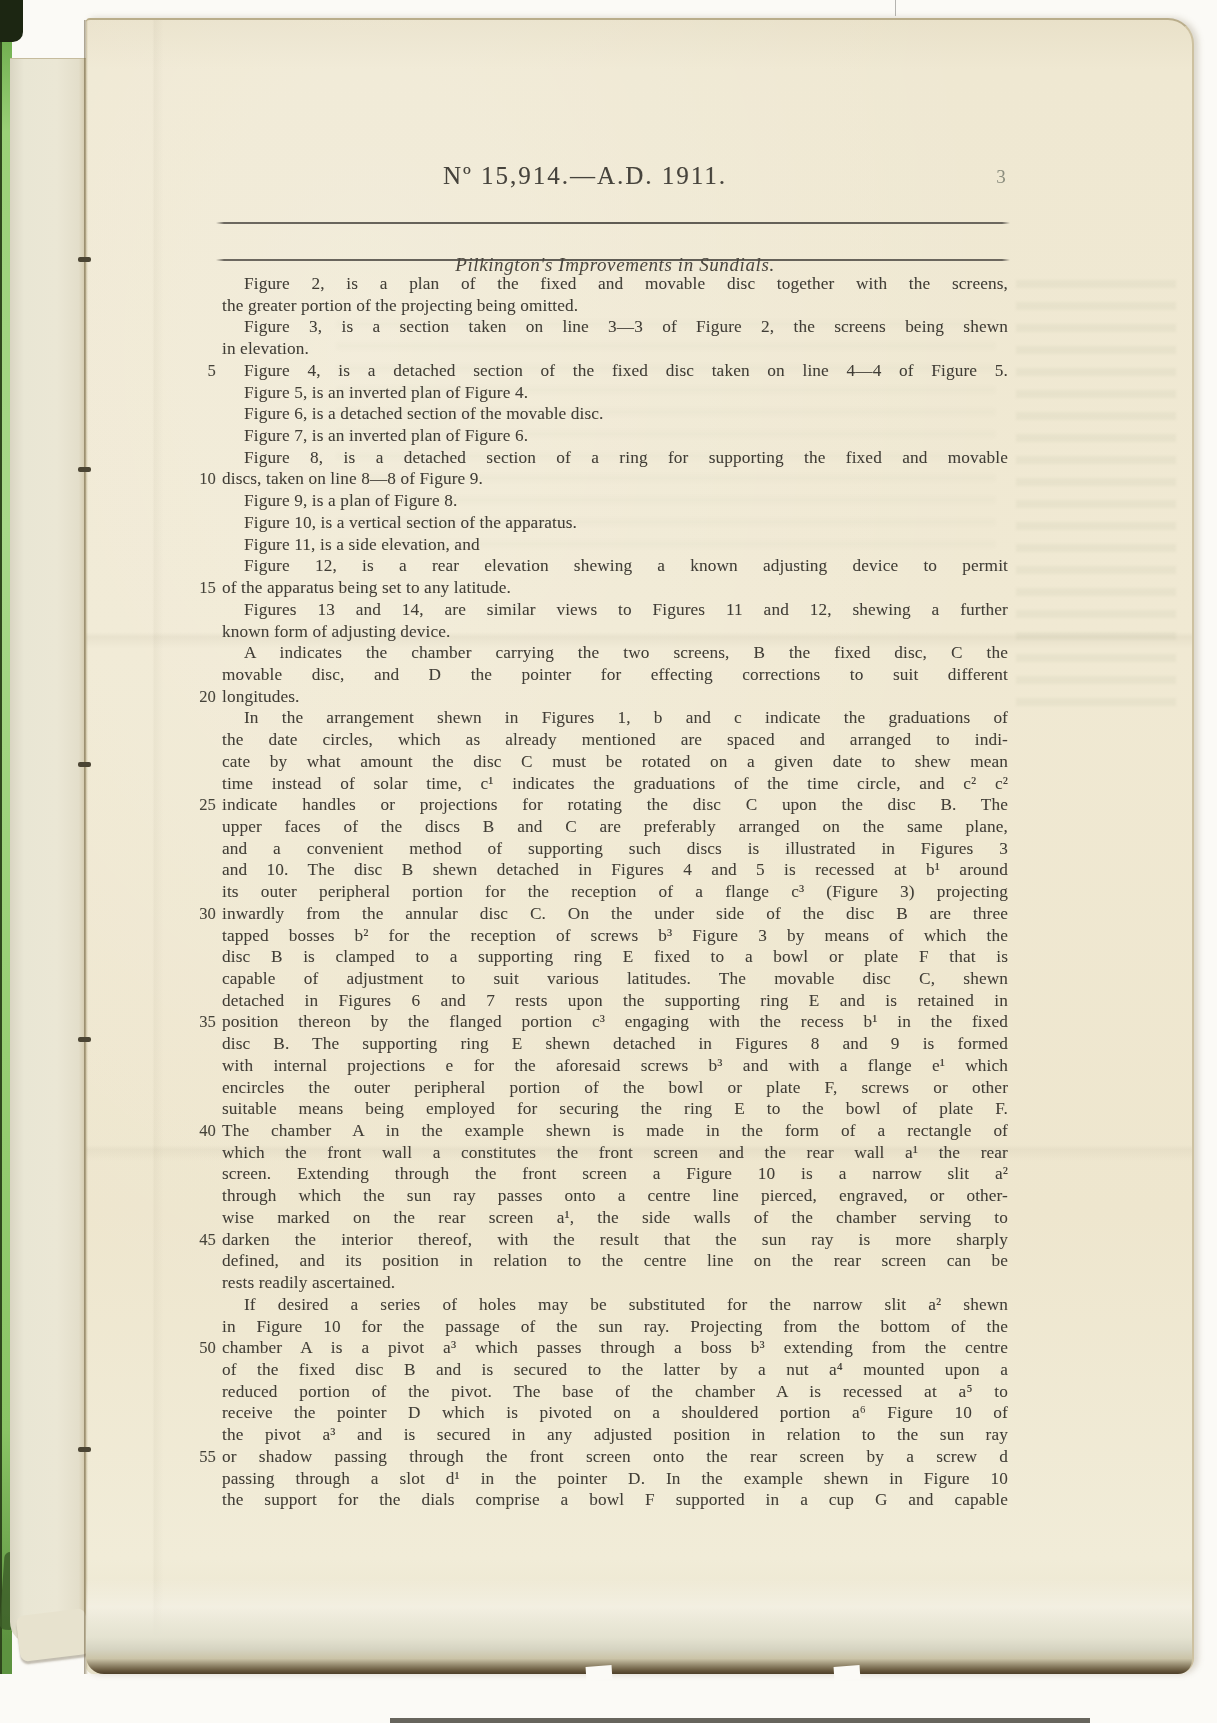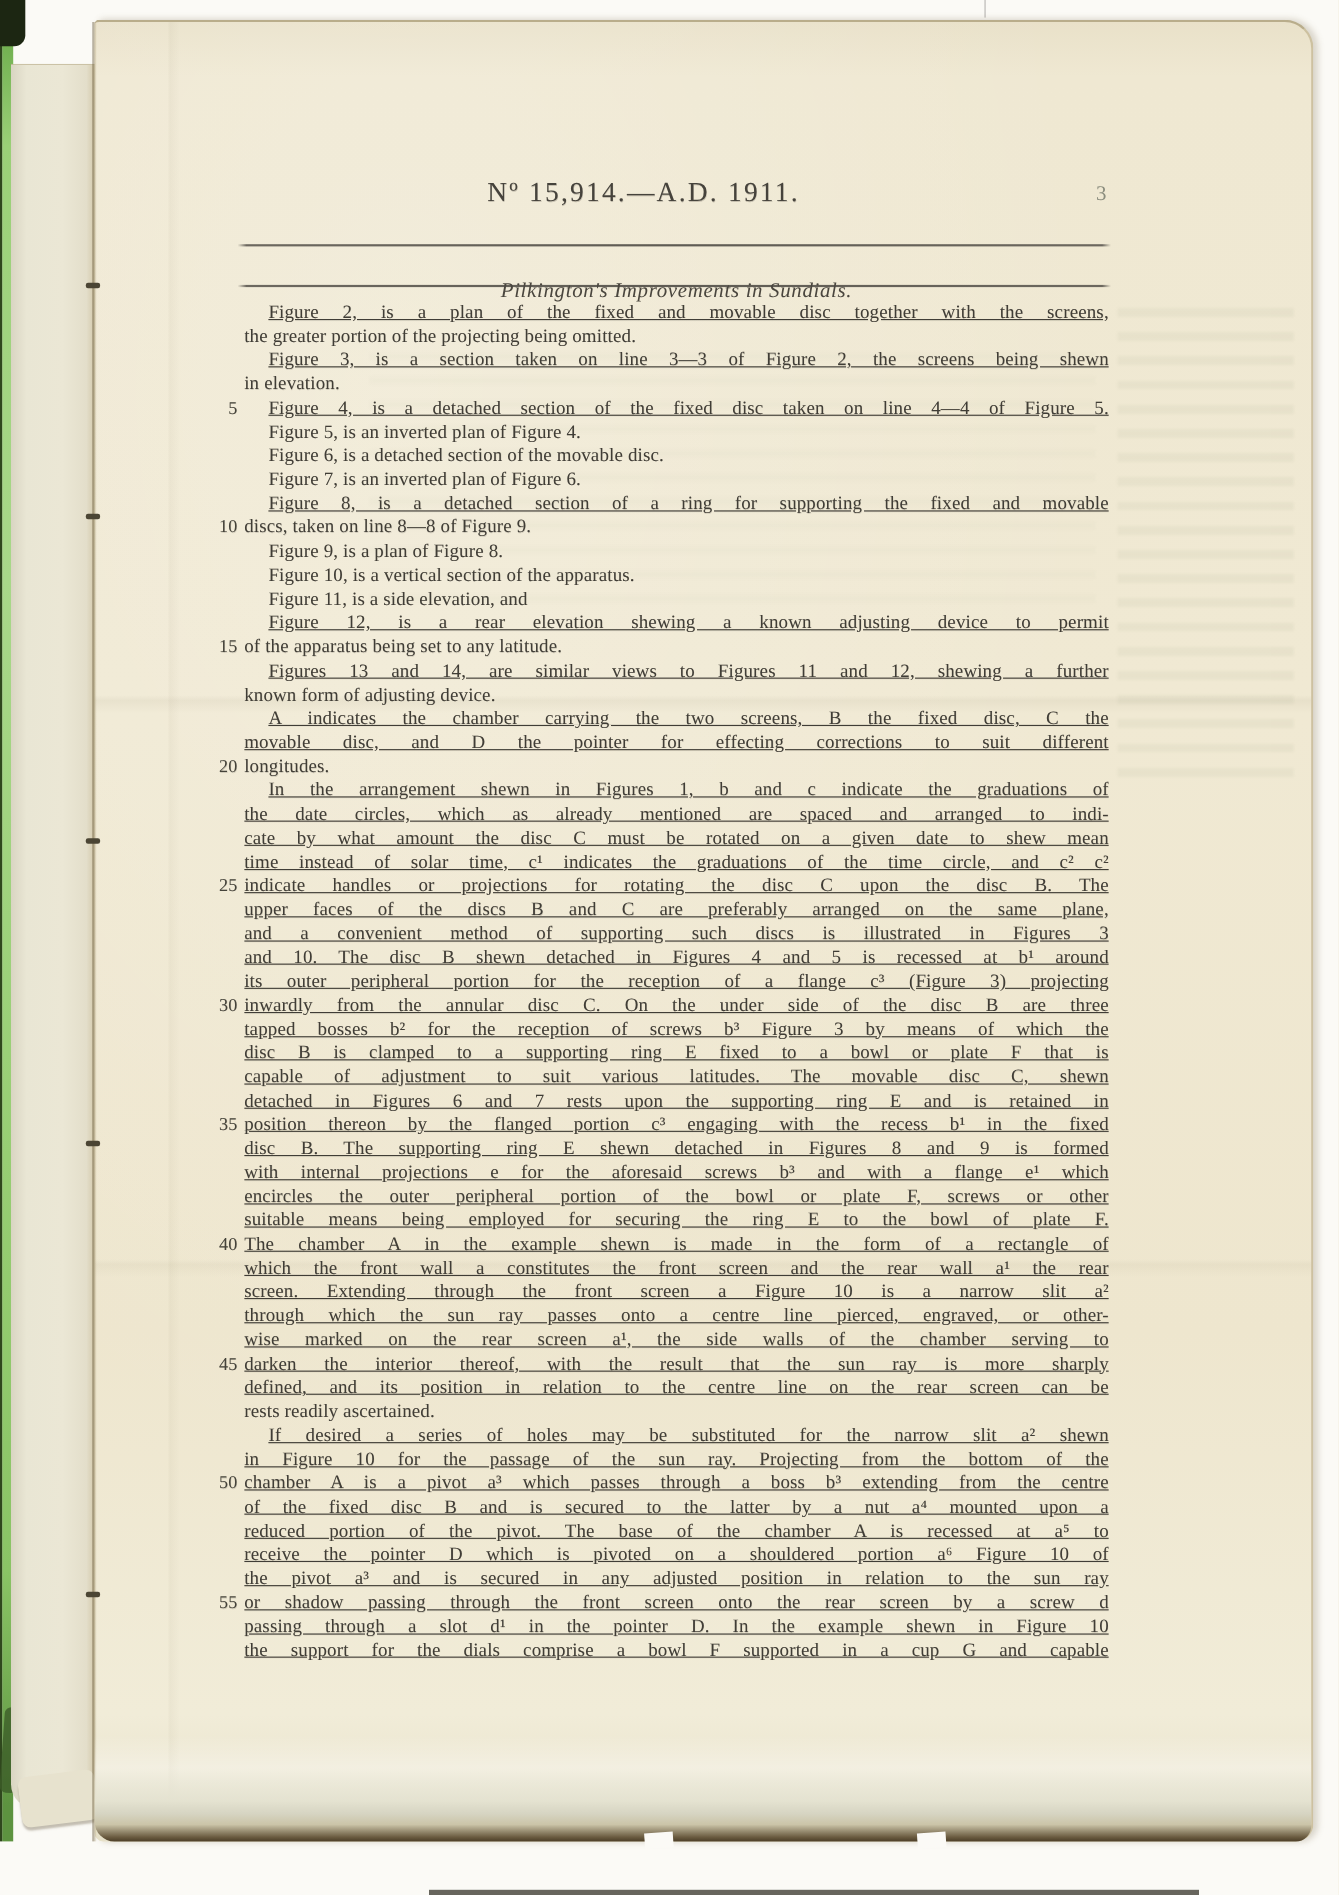--- a/index.html
+++ b/index.html
@@ -101,21 +101,21 @@
     font-style:italic;font-size:19px;letter-spacing:.6px;color:#4a463e;margin-top:26px;
   }
   .body-text{
     position:absolute;left:136px;top:253px;width:786px;
     font-size:17.2px;color:#403d36;
     letter-spacing:.15px;
     text-shadow:.3px .3px 0 rgba(70,65,55,.18);
   }
   .line{position:relative;height:21.72px;line-height:21.72px;white-space:nowrap;}
   .line .ltext{display:block;white-space:normal;overflow:hidden;height:21.72px;}
-  .line.just .ltext{text-align:justify;text-align-last:justify;text-decoration:underline;}
+  .line.just .ltext{text-align:justify;text-align-last:justify;}
   .line.indent .ltext{padding-left:22px;}
   .lineno{
     position:absolute;left:-42px;top:0;width:36px;text-align:right;
     font-size:16.5px;color:#45433a;
   }
 </style>
 </head>
 <body>
 
 <div>

